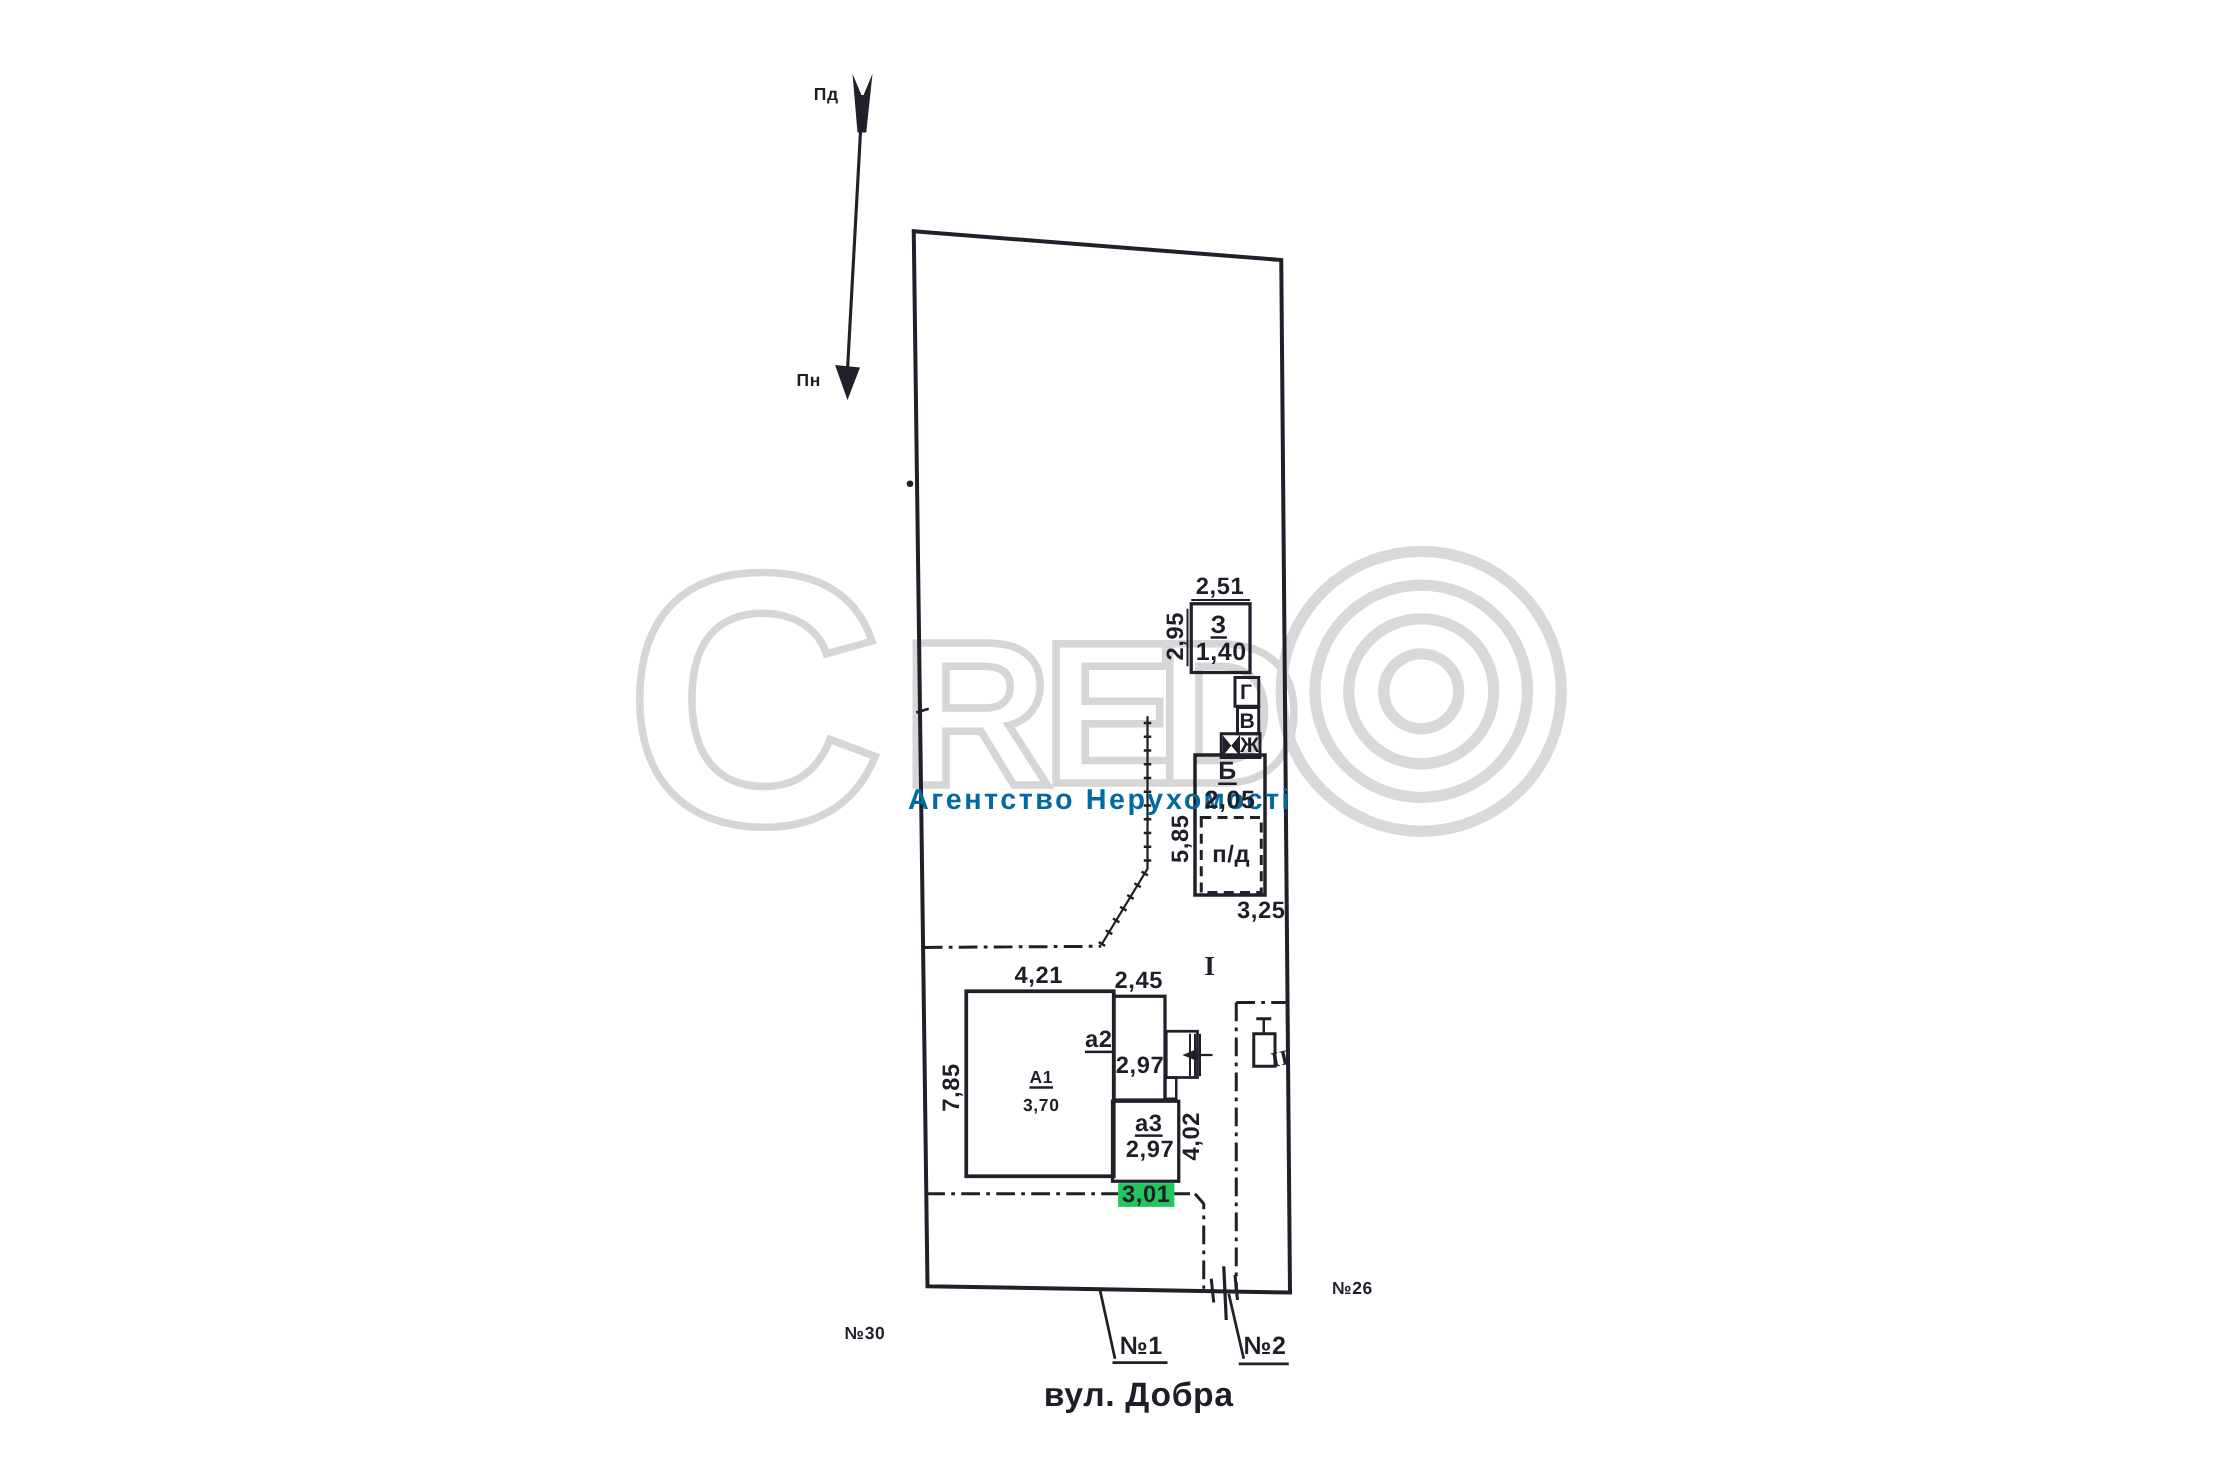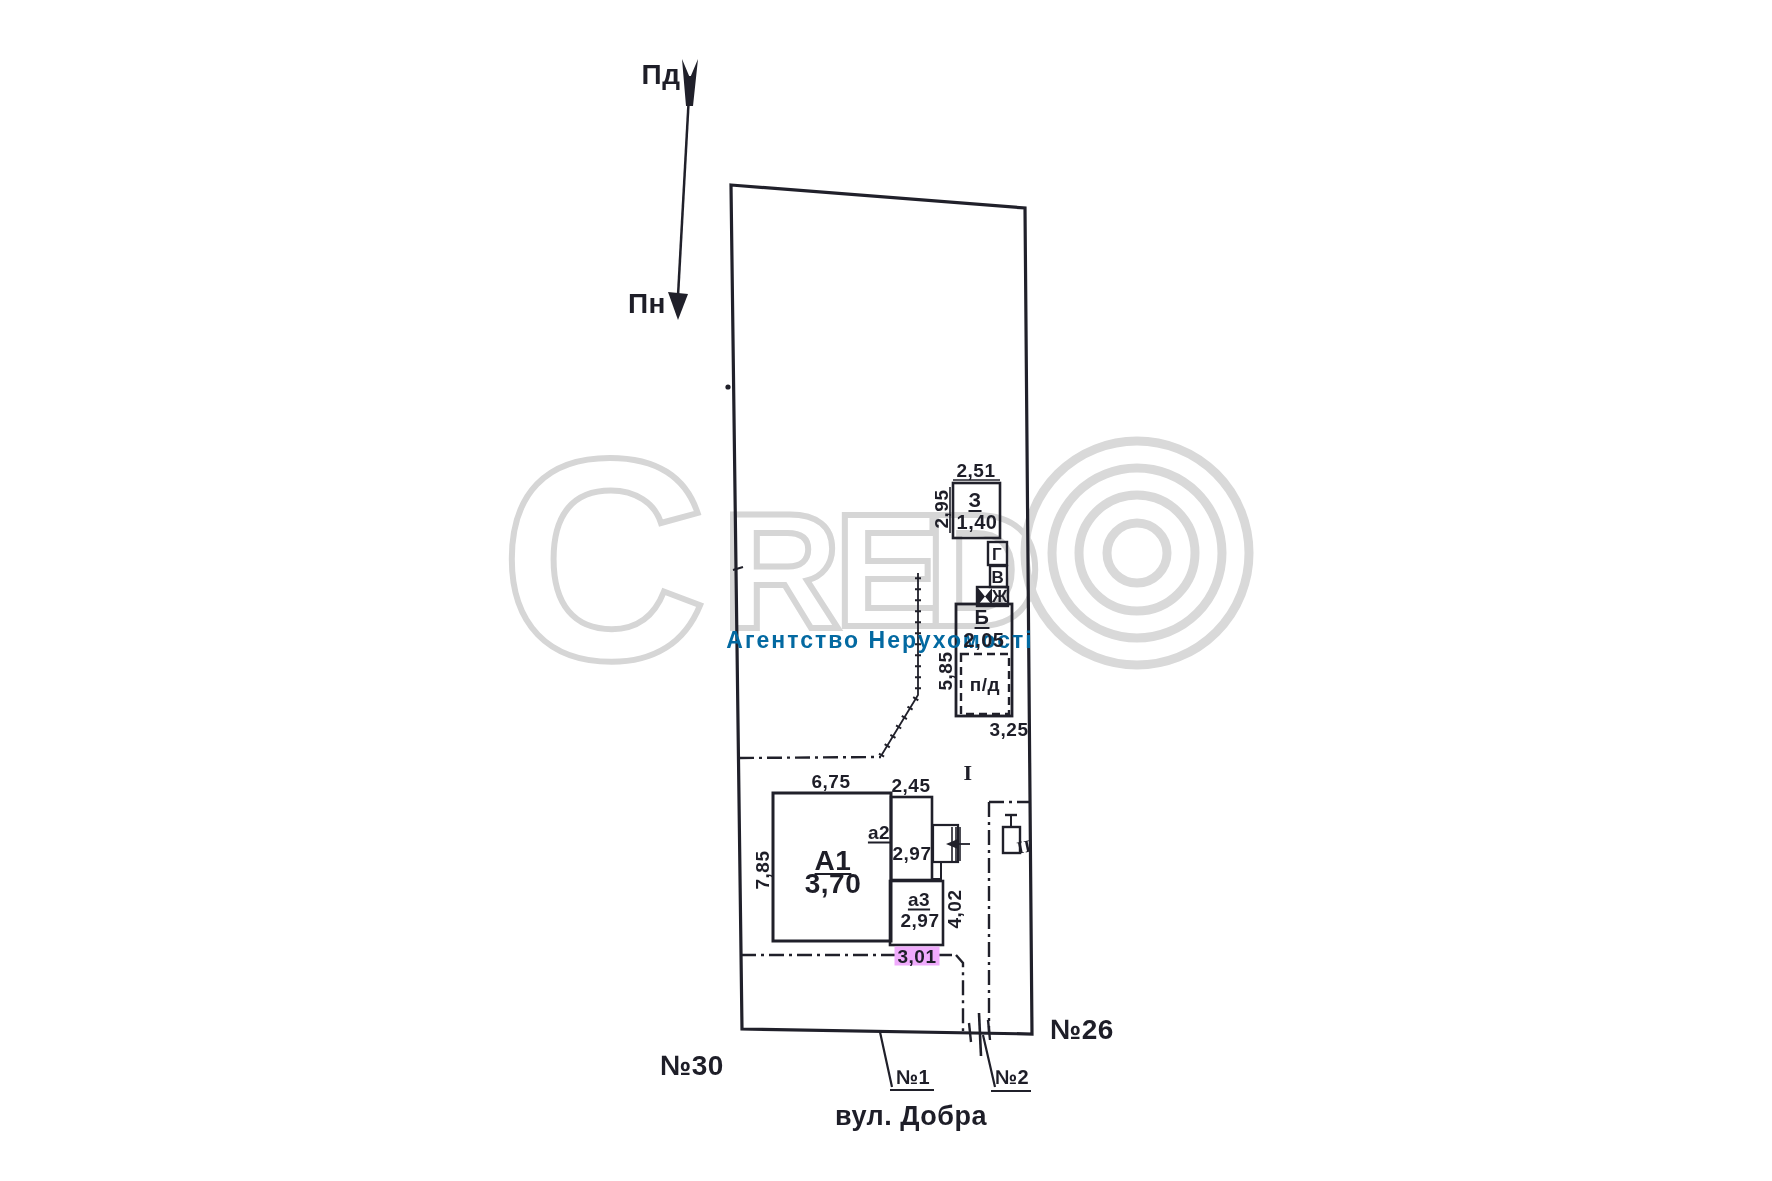--- a/index.html
+++ b/index.html
@@ -14,23 +14,23 @@
     letter-spacing:.5px;
   }
   .rot{transform:translate(-50%,-50%) rotate(-90deg);}
   .ul{text-decoration:underline;text-decoration-thickness:2px;text-underline-offset:3px;}
   .serif{font-family:"Liberation Serif",serif;}
   .wm-sub{
     position:absolute;transform:translate(-50%,-50%);white-space:nowrap;
     font-family:"Liberation Sans",sans-serif;font-weight:700;font-size:23px;
     color:#0369a1;letter-spacing:2px;
   }
-  .s17{font-size:17px}.s19{font-size:19px}.s20{font-size:20px}.s21{font-size:28px}
+  .s17{font-size:17px}.s19{font-size:19px}.s20{font-size:20px}.s21{font-size:14px}
   .s22{font-size:22px}.s26{font-size:27px}
-  .bgw{background:#f0abfc;padding:0 3px;}
+  .bgw{background:#22c55e;padding:0 3px;}
 </style>
 </head>
 <body>
 
 <div id="stage">
 
   <svg id="plan" width="1772" height="1181" viewBox="0 0 1772 1181">
 
     <g font-family="Liberation Sans, sans-serif" font-weight="bold" stroke="#d6d6d6" fill="#ffffff" stroke-width="6">
       <text x="500" y="659" font-size="288">C</text>
@@ -118,21 +118,21 @@
   <div class="lbl s21" style="left:833px;top:884px;">3,70</div>
   <div class="lbl s19 ul" style="left:863px;top:832px;margin-left:16px;">а2</div>
   <div class="lbl s19" style="left:912px;top:853px;">2,97</div>
   <div class="lbl s19 ul" style="left:919px;top:899px;">а3</div>
   <div class="lbl s19" style="left:920px;top:920px;">2,97</div>
 
   <div class="lbl s19" style="left:976px;top:470px;text-align:right;">2,51</div>
   <div class="lbl s19 rot" style="left:941px;top:509px;">2,95</div>
   <div class="lbl s19 rot" style="left:945px;top:671px;">5,85</div>
   <div class="lbl s19" style="left:985px;top:729px;margin-left:24px;">3,25</div>
-  <div class="lbl s19" style="left:831px;top:781px;">6,75</div>
+  <div class="lbl s19" style="left:831px;top:781px;">4,21</div>
   <div class="lbl s19" style="left:911px;top:785px;">2,45</div>
   <div class="lbl s19 rot" style="left:762px;top:870px;">7,85</div>
   <div class="lbl s19 rot" style="left:954px;top:909px;">4,02</div>
   <div class="lbl s19 bgw" style="left:917px;top:956px;">3,01</div>
 
   <div class="lbl s22 serif" style="left:968px;top:773px;">I</div>
   <div class="lbl s17 serif" style="left:1024px;top:847px;transform:translate(-50%,-50%) rotate(-12deg);">II</div>
 
   <div class="lbl s21" style="left:692px;top:1024px;margin-top:42px;">№30</div>
   <div class="lbl s21" style="left:1082px;top:1030px;">№26</div>

